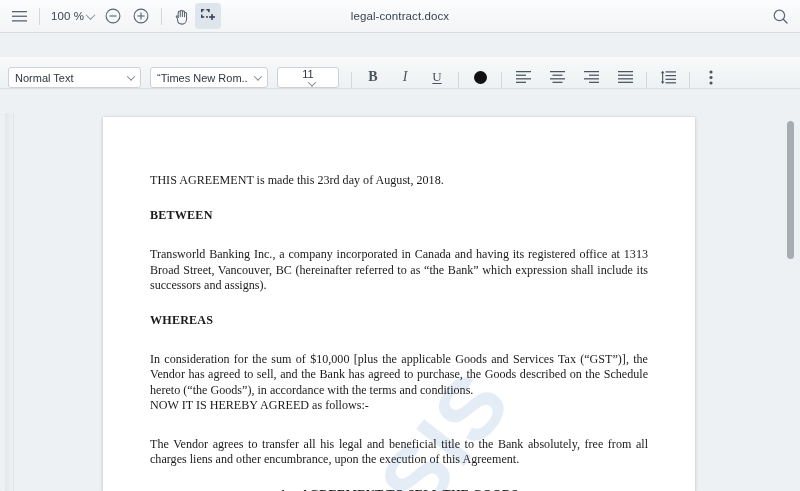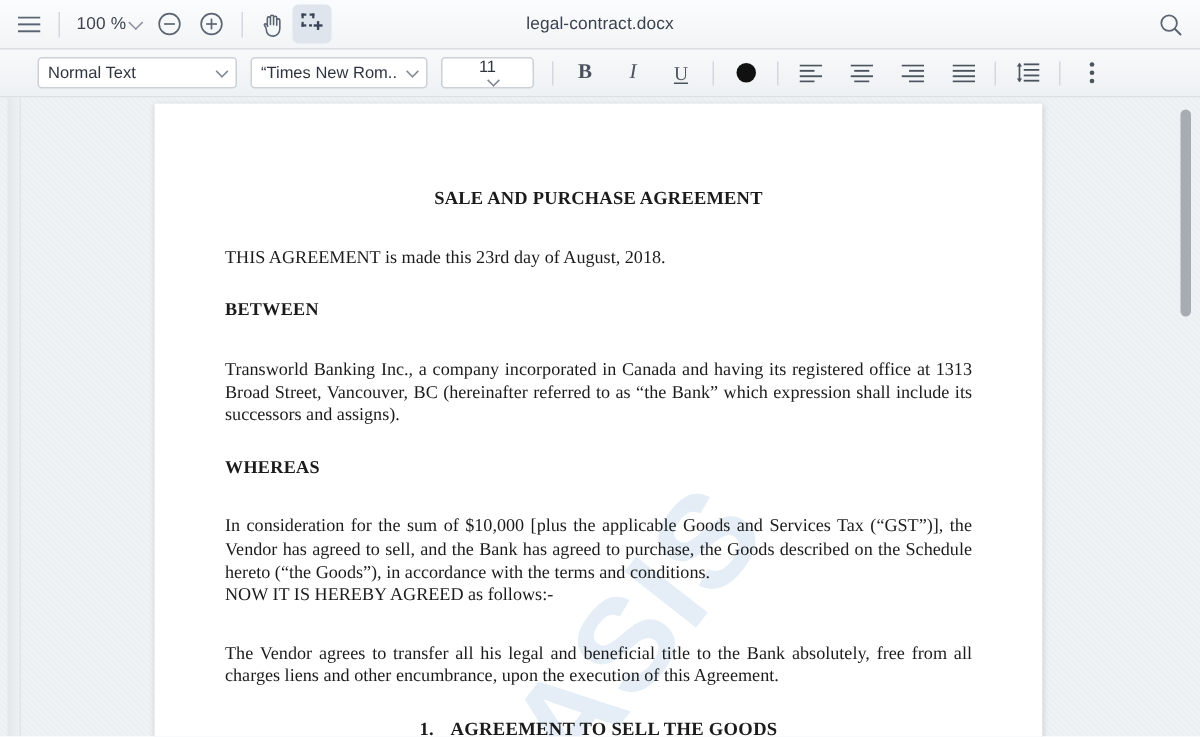--- a/index.html
+++ b/index.html
@@ -12,20 +12,21 @@
     -webkit-font-smoothing: antialiased;
   }
   .app {
     position: relative;
     width: 800px;
     height: 491px;
     overflow: hidden;
     background: #eef1f4;
     display: flex;
     flex-direction: column;
+    gap: 24px;
   }
 
   
   .topbar {
     position: relative;
     height: 33px;
     flex: 0 0 33px;
     background: linear-gradient(180deg, #fbfcfd 0%, #f2f4f6 100%);
     border-bottom: 1px solid #d9dde1;
     display: flex;
@@ -96,22 +97,22 @@
     z-index: 2;
   }
 
   
   .formatbar {
     height: 32px;
     flex: 0 0 32px;
     background: linear-gradient(180deg, #f7f9fa 0%, #eef1f3 100%);
     border-bottom: 1px solid #dcdfe3;
     display: flex;
-    align-items: center;
-    padding: 0 25px;
+    align-items: flex-end;
+    padding: 0 8px;
     box-sizing: border-box;
     gap: 0;
   }
   .select {
     height: 21px;
     background: #ffffff;
     border: 1px solid #ccd1d7;
     border-radius: 3px;
     display: flex;
     align-items: center;
@@ -448,21 +449,20 @@
     <div class="canvas-texture"></div>
 
     <div class="vscroll-left"></div>
 
     <div class="page">
 
       <div class="watermark">ASIS</div>
 
       <div class="doc-body">
 
-        <div class="doc-title-h">SALE AND PURCHASE AGREEMENT</div>
 
         <div class="p">
           <span class="b">THIS AGREEMENT</span><span> is made this 23rd day of August, 2018.</span>
         </div>
 
         <div class="hd">BETWEEN</div>
 
 
         <div class="p just">
           <span class="b">Transworld Banking Inc.</span><span>, a company incorporated in Canada and having its registered office at 1313 Broad Street, Vancouver, BC (hereinafter referred to as “the Bank” which expression shall include its successors and assigns).</span>

